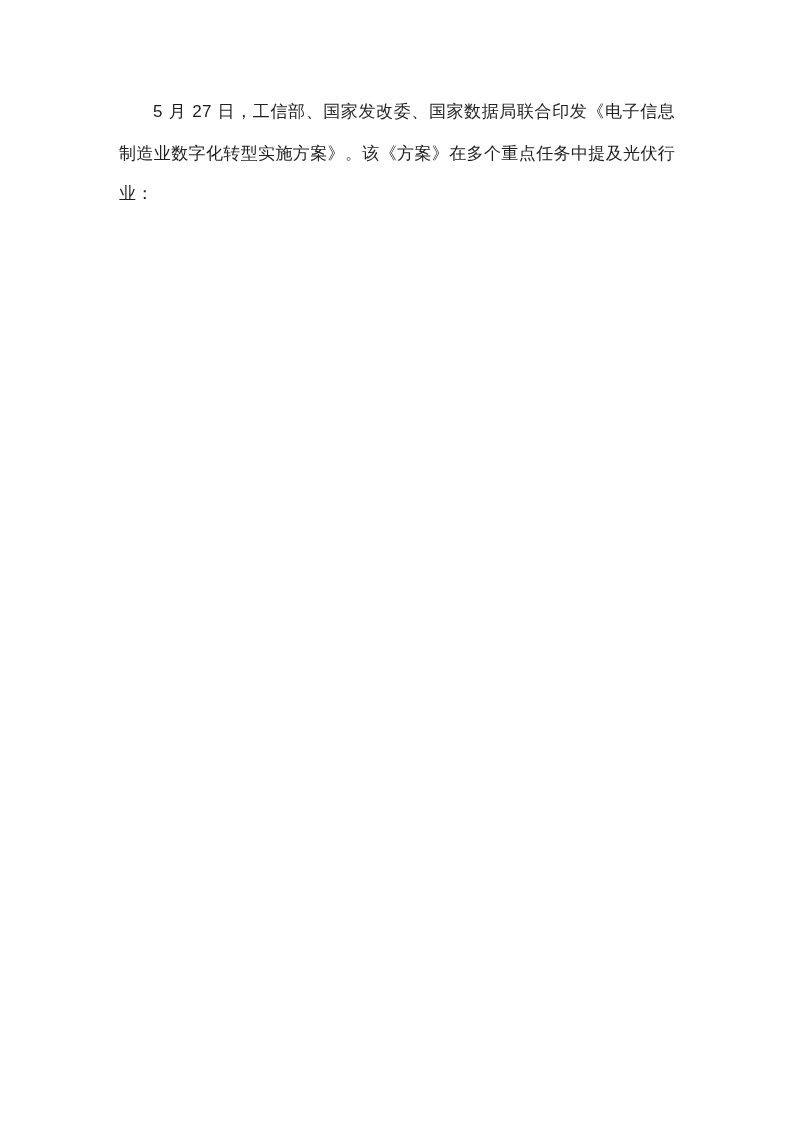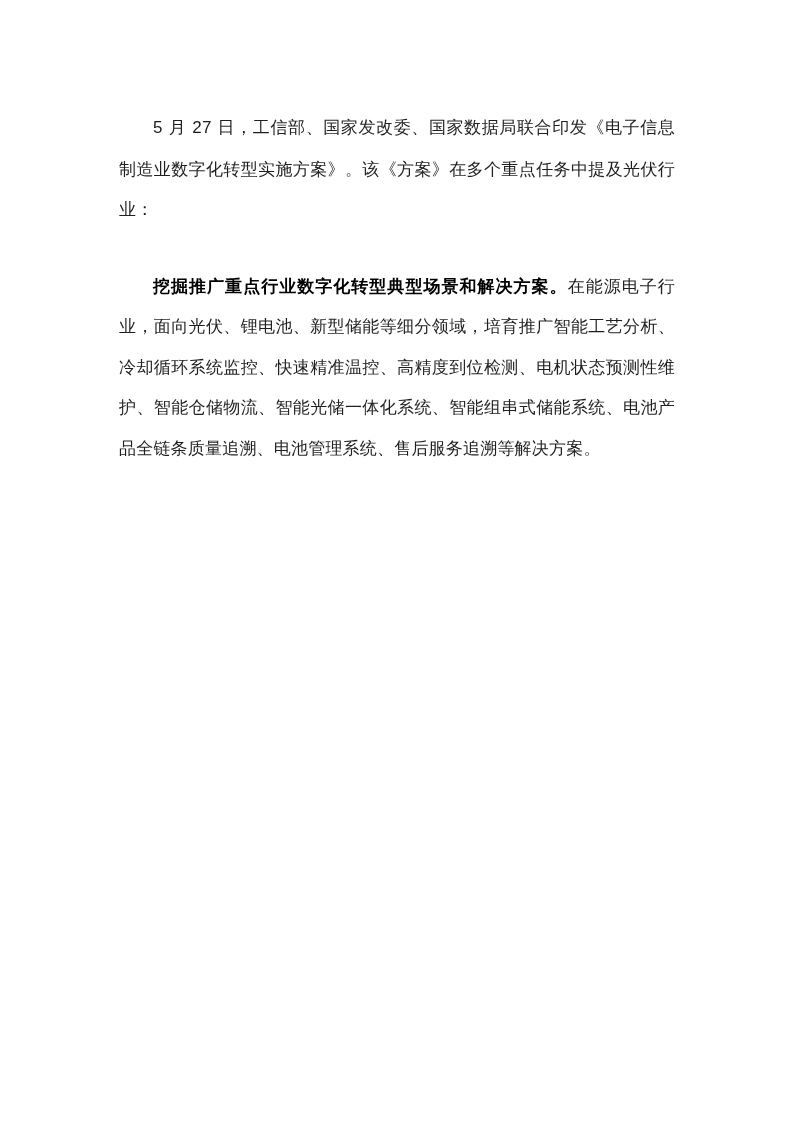--- a/index.html
+++ b/index.html
@@ -11,21 +11,21 @@
     width: 793px;
     height: 1122px;
     position: relative;
     overflow: hidden;
     font-family: "DejaVu Serif", "Liberation Serif", serif;
     color: #1a1a1a;
   }
   .page {
     position: absolute;
     left: 119px;
-    top: 107px;
+    top: 91px;
     width: 556px;
   }
   .para {
     margin: 0 0 36px 0;
     font-size: 17px;
     line-height: 40.5px;
     text-indent: 34px;
     text-align: justify;
     letter-spacing: 0.2px;
     word-break: break-all;
@@ -41,17 +41,16 @@
     font-family: "Liberation Sans", sans-serif;
   }
 </style>
 </head>
 <body>
 
 <div class="page">
 
   <p class="para"><span class="num">5</span><span> 月 </span><span class="num">27</span><span class="body"> 日，工信部、国家发改委、国家数据局联合印发《电子信息制造业数字化转型实施方案》。该《方案》在多个重点任务中提及光伏行业：</span></p>
 
-  <p class="para"><span class="lead">挖掘推广重点行业数字化转型典型场景和解决方案。</span><span class="body">在能源电子行业，面向光伏、锂电池、新型储能等细分领域，培育推广智能工艺分析、冷却循环系统监控、快速精准温控、高精度到位检测、电机状态预测性维护、智能仓储物流、智能光储一体化系统、智能组串式储能系统、电池产品全链条质量追溯、电池管理系统、售后服务追溯等解决方案。</span></p>
 
 
 
 </div>
 
 </body></html>

